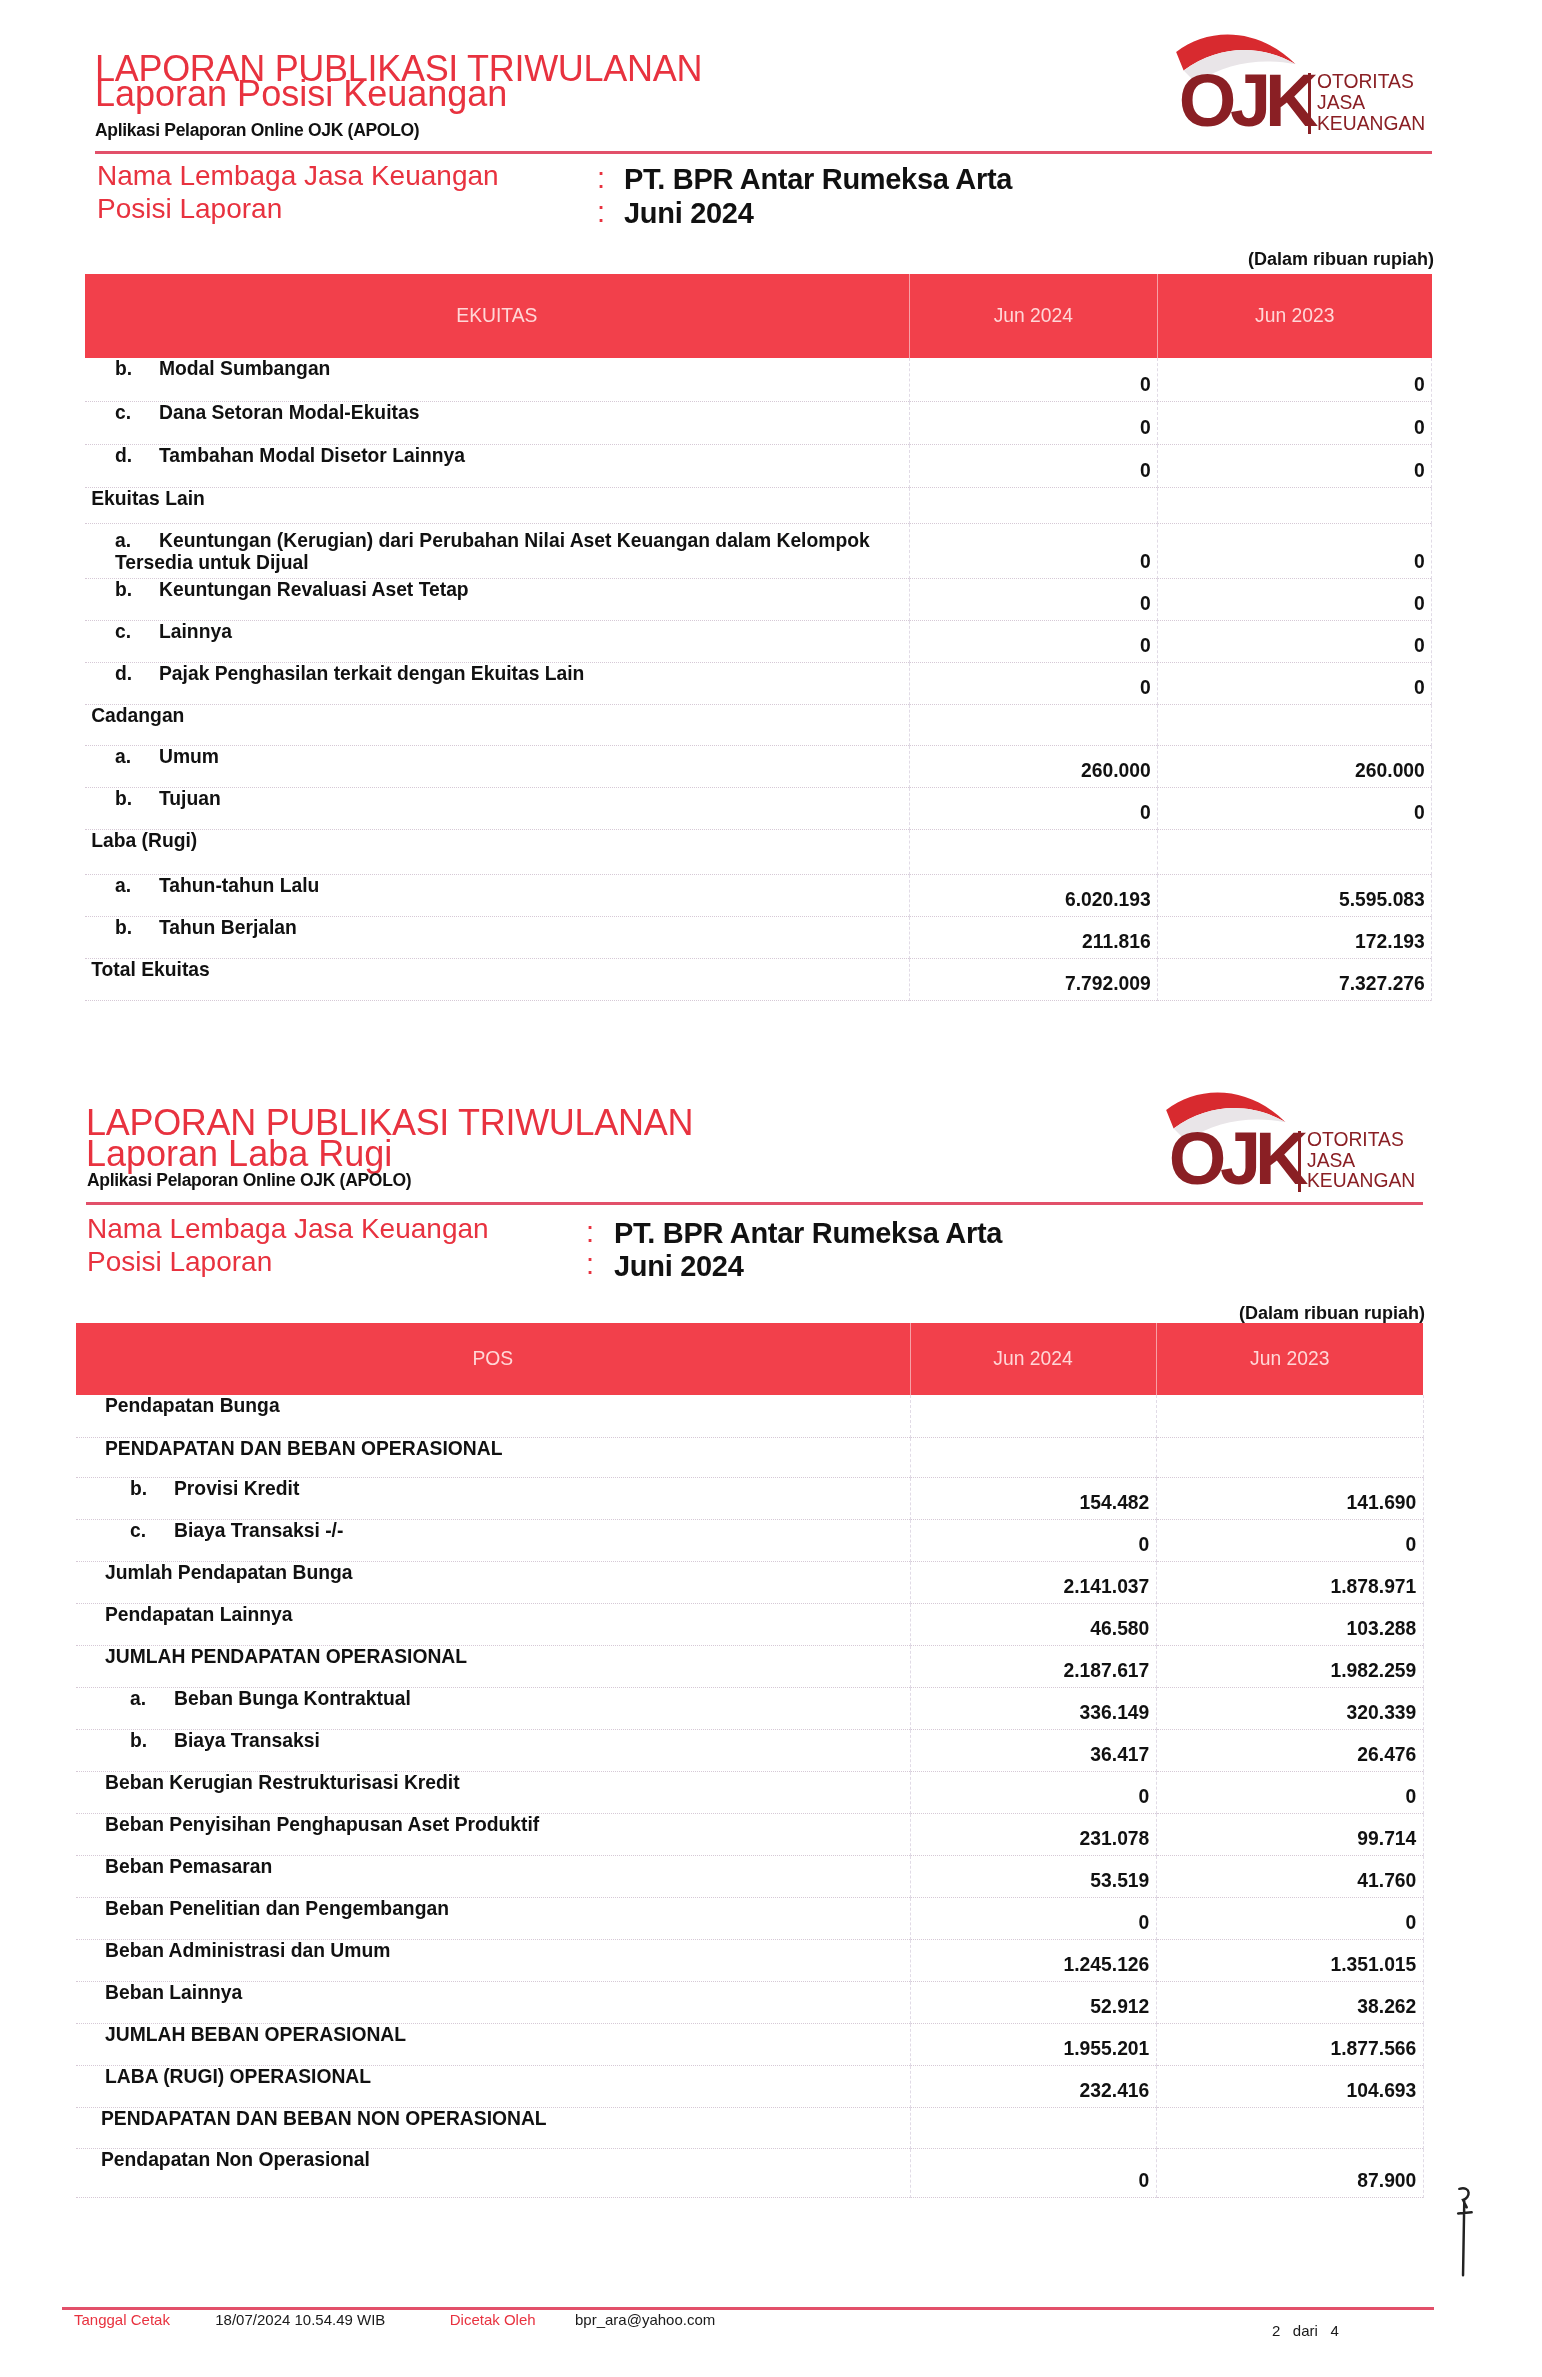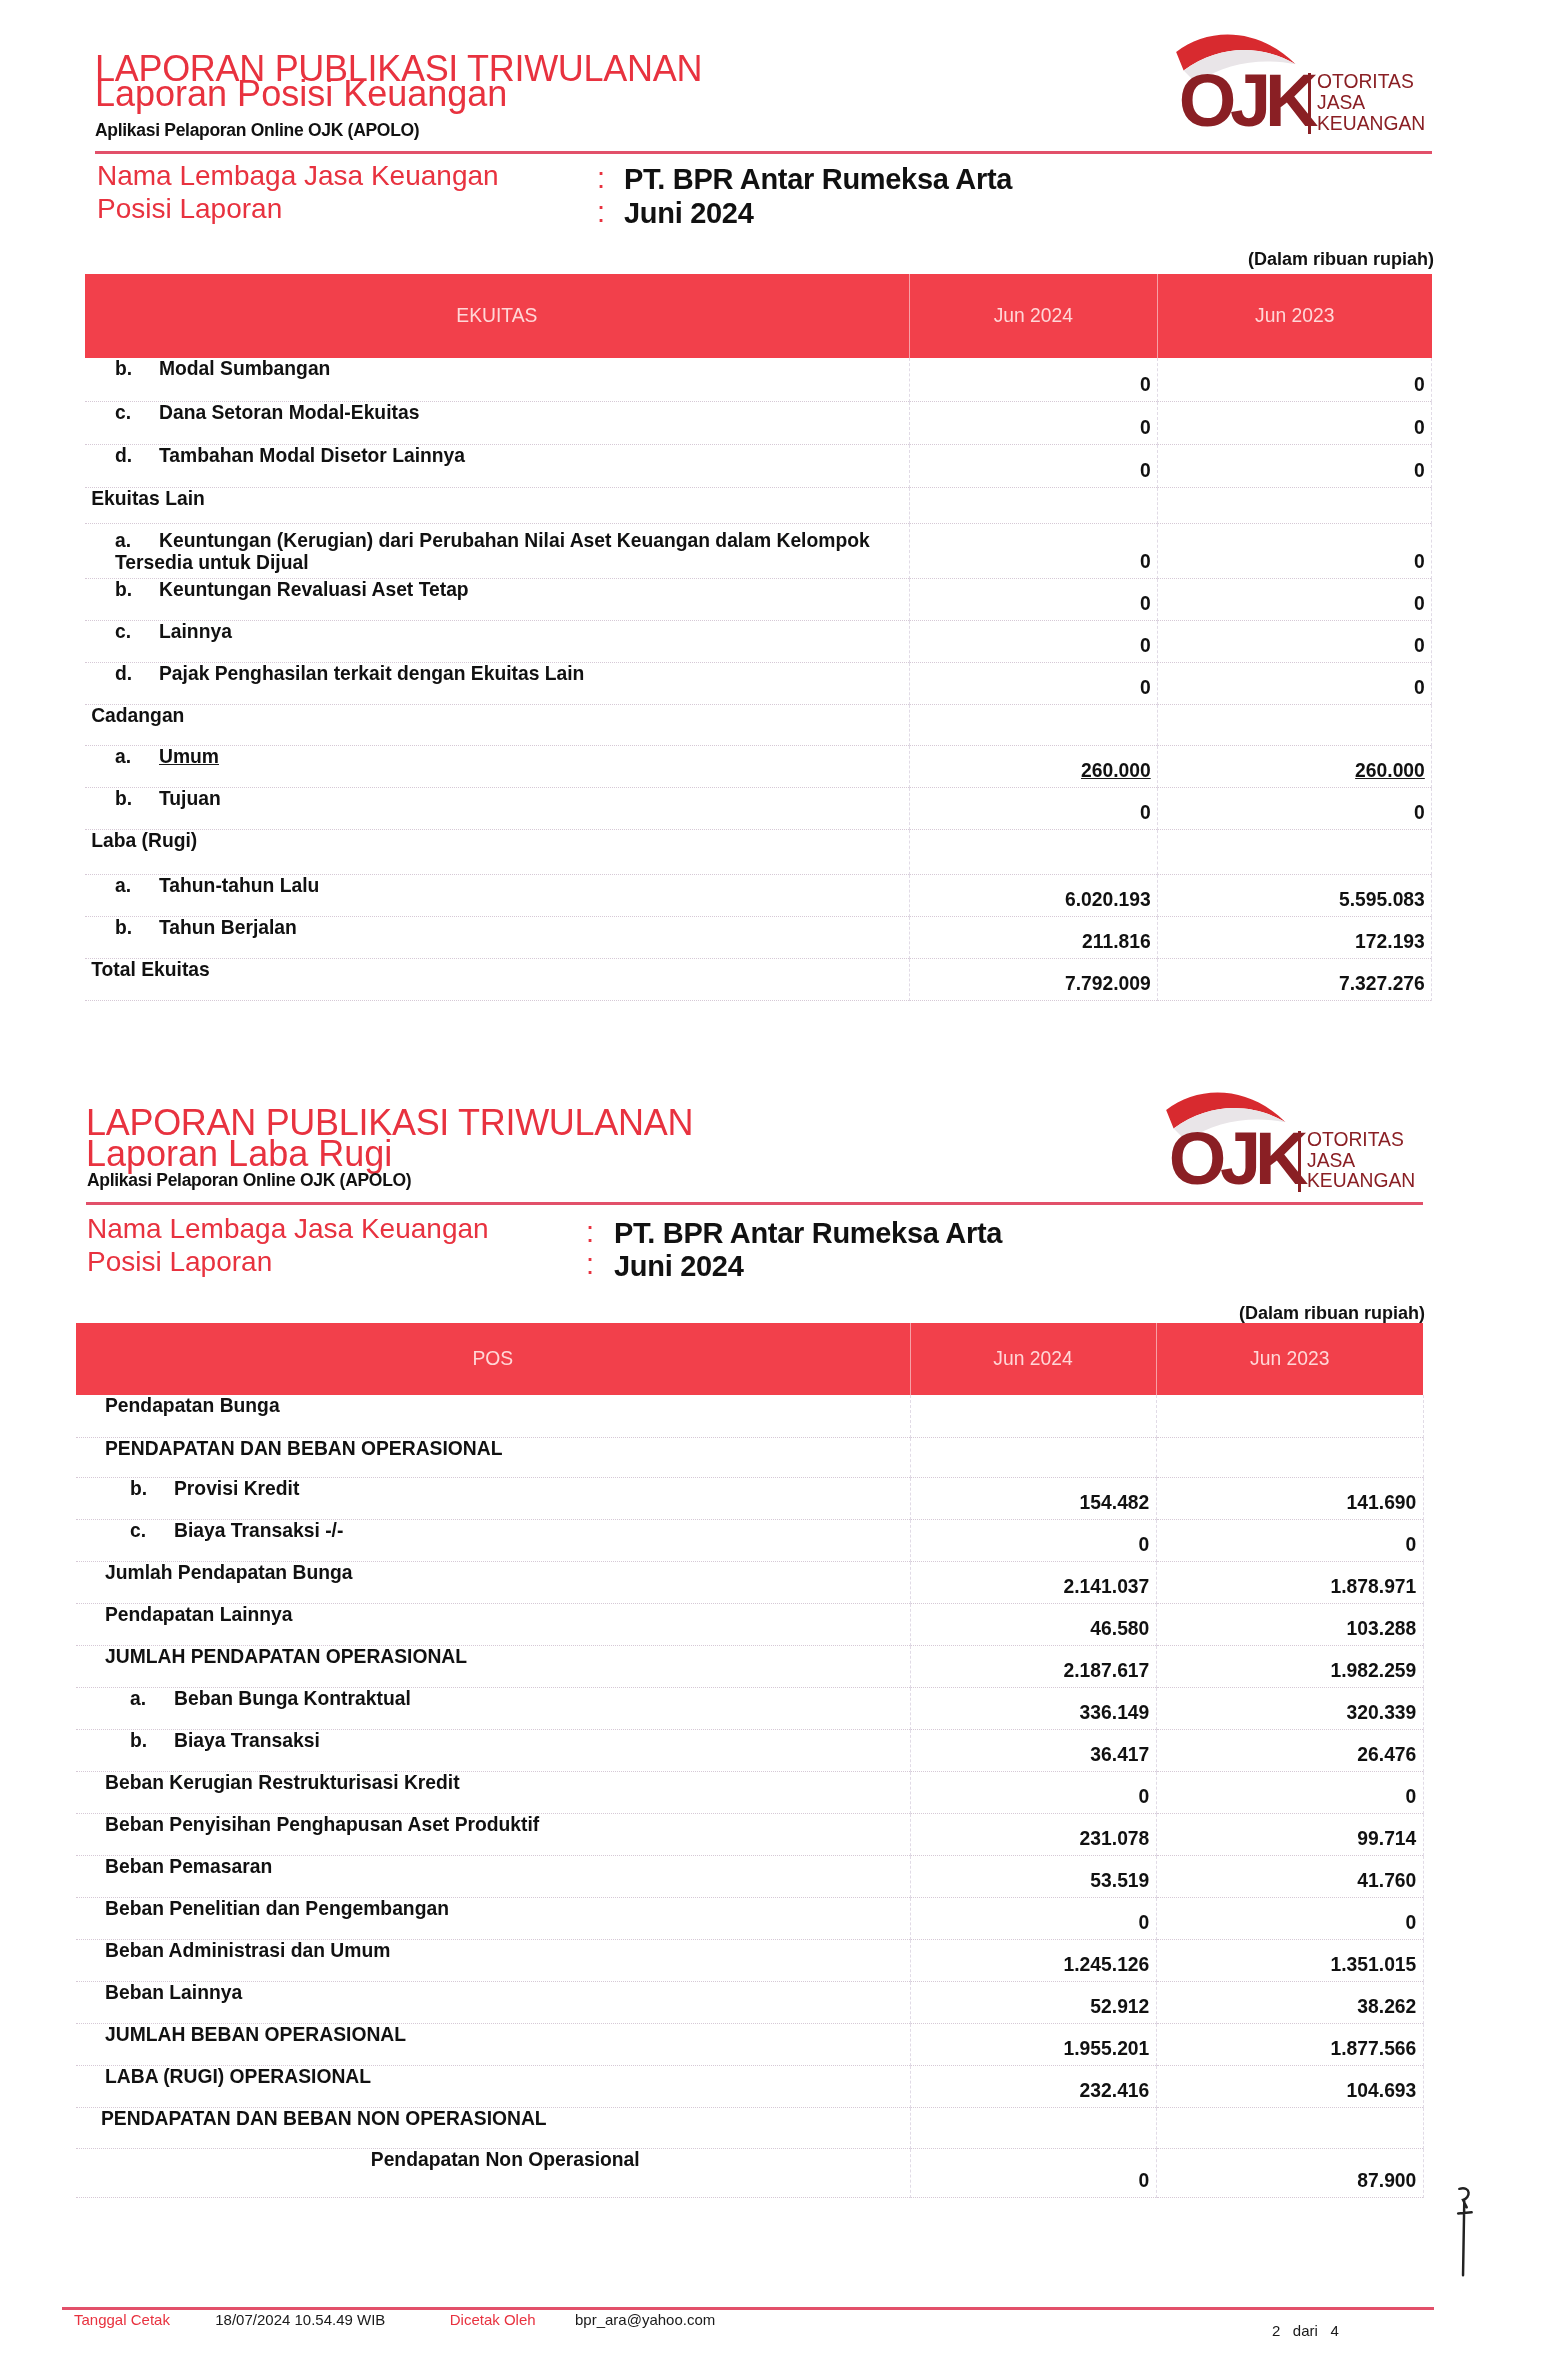--- a/index.html
+++ b/index.html
@@ -117,21 +117,21 @@
       <tr style="height:42px;">
         <td class="lbl sub"><span class="idx">d.</span><span>Pajak Penghasilan terkait dengan Ekuitas Lain</span></td>
         <td class="num">0</td>
         <td class="num">0</td>
       </tr>
       <tr style="height:41px;">
         <td class="lbl"><span>Cadangan</span></td>
         <td class="num"></td>
         <td class="num"></td>
       </tr>
-      <tr style="height:42px;text-decoration:underline;">
+      <tr style="height:42px;">
         <td class="lbl sub"><span class="idx">a.</span><span>Umum</span></td>
         <td class="num">260.000</td>
         <td class="num">260.000</td>
       </tr>
       <tr style="height:42px;">
         <td class="lbl sub"><span class="idx">b.</span><span>Tujuan</span></td>
         <td class="num">0</td>
         <td class="num">0</td>
       </tr>
       <tr style="height:45px;">
@@ -286,21 +286,21 @@
           <td class="lbl" style="padding-left:29px !important;"><span>LABA (RUGI) OPERASIONAL</span></td>
           <td class="num">232.416</td>
           <td class="num">104.693</td>
         </tr>
       <tr style="height:41px;">
           <td class="lbl" style="padding-left:25px !important;"><span>PENDAPATAN DAN BEBAN NON OPERASIONAL</span></td>
           <td class="num"></td>
           <td class="num"></td>
         </tr>
       <tr style="height:49px;">
-          <td class="lbl" style="padding-left:25px !important;text-align:center;"><span>Pendapatan Non Operasional</span></td>
+          <td class="lbl" style="padding-left:25px !important;"><span>Pendapatan Non Operasional</span></td>
           <td class="num">0</td>
           <td class="num">87.900</td>
         </tr>
     </tbody>
   </table>
 
   <div class="hdr-rule" style="left:62px;top:2307px;width:1372px;height:2.5px;"></div>
 
   <div class="footer" style="left:74px;top:2311px;width:1359px;">
     <span class="red">Tanggal Cetak</span>

